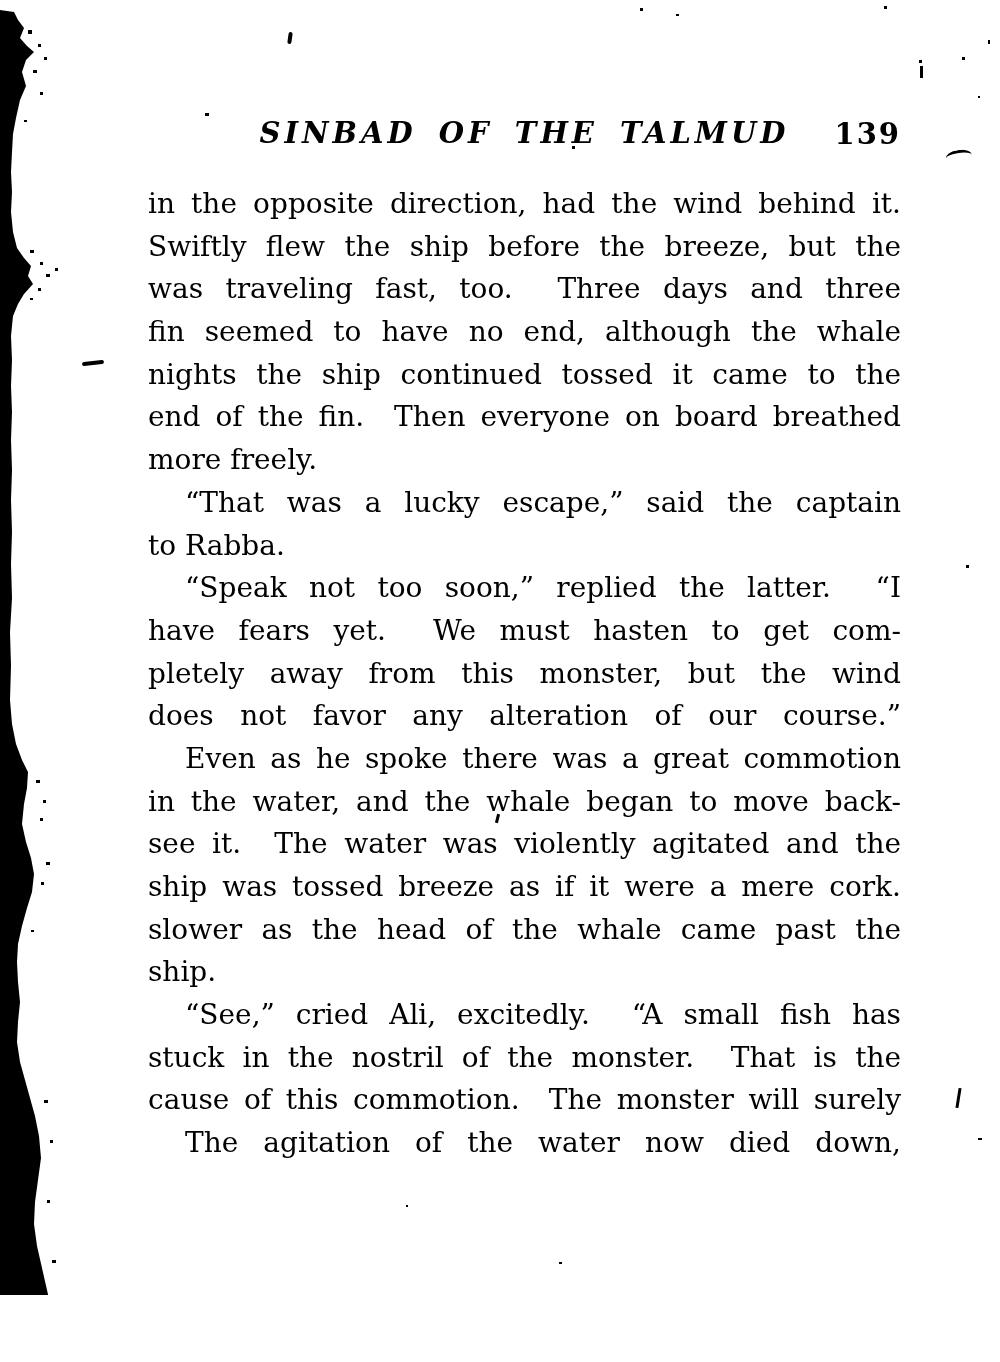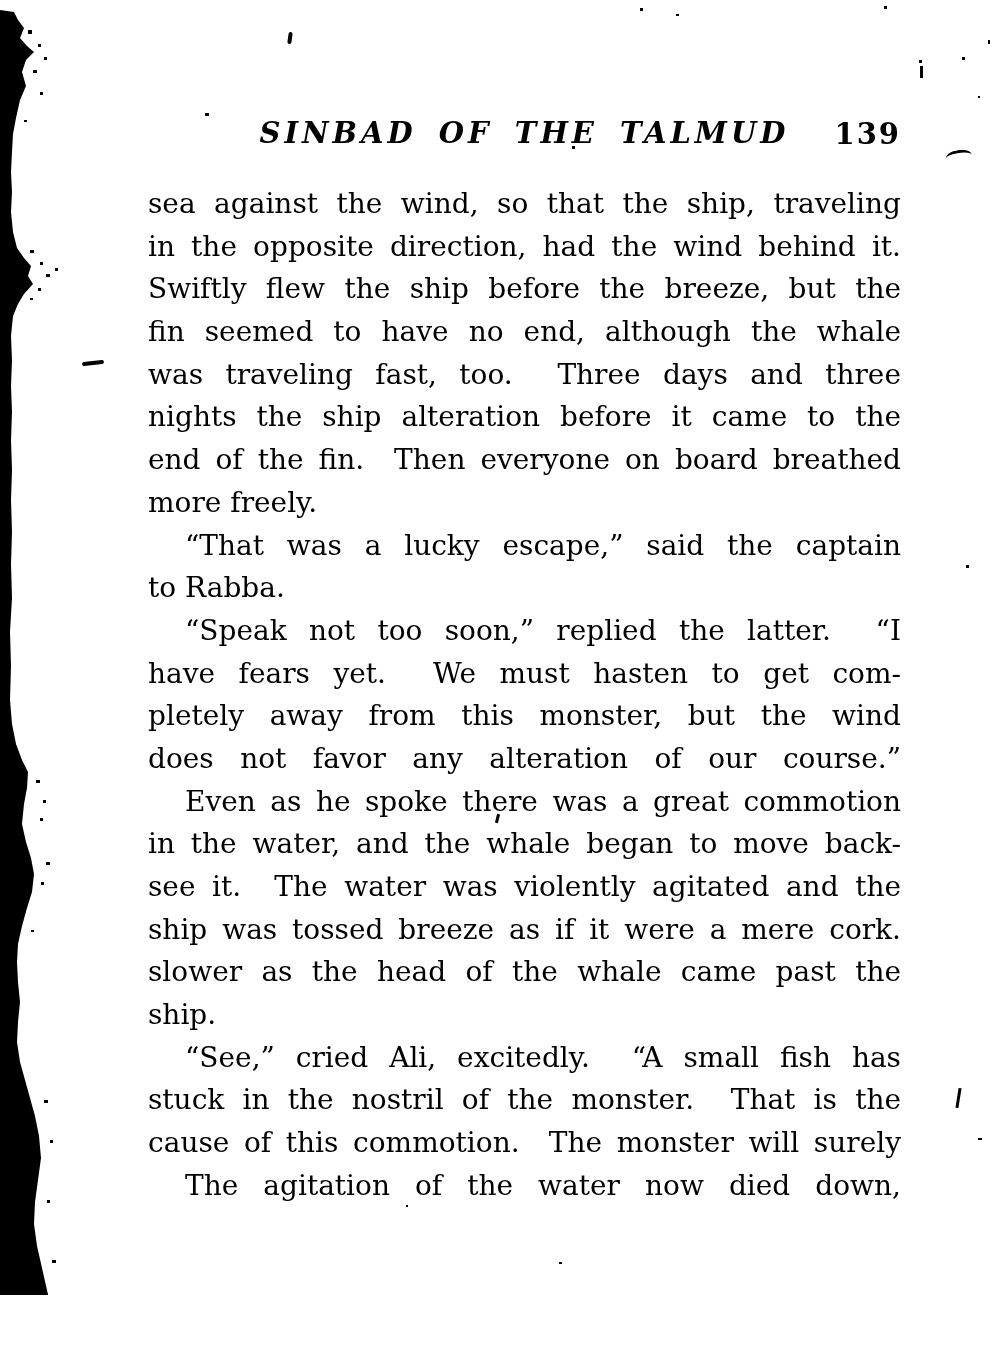--- a/index.html
+++ b/index.html
@@ -118,26 +118,25 @@
       <rect x="49" y="1350" width="4" height="3"></rect>
     </g>
   </svg>
 
   <header class="running-head">
     <span class="running-title">SINBAD OF THE TALMUD</span>
     <span class="page-number">139</span>
   </header>
 
   <main class="body-text">
-    <div class="line">sea against the wind, so that the ship, traveling</div>
     <div class="line">in the opposite direction, had the wind behind it.</div>
     <div class="line">Swiftly flew the ship before the breeze, but the</div>
+    <div class="line">was traveling fast, too.&nbsp; Three days and three</div>
     <div class="line">fin seemed to have no end, although the whale</div>
-    <div class="line">was traveling fast, too.&nbsp; Three days and three</div>
-    <div class="line">nights the ship alteration before it came to the</div>
+    <div class="line">nights the ship continued tossed it came to the</div>
     <div class="line">end of the fin.&nbsp; Then everyone on board breathed</div>
     <div class="line nojust">more freely.</div>
     <div class="line indent">“That was a lucky escape,” said the captain</div>
     <div class="line nojust">to Rabba.</div>
     <div class="line indent">“Speak not too soon,” replied the latter.&nbsp; “I</div>
     <div class="line">have fears yet.&nbsp; We must hasten to get com-</div>
     <div class="line">pletely away from this monster, but the wind</div>
     <div class="line">does not favor any alteration of our course.”</div>
     <div class="line indent">Even as he spoke there was a great commotion</div>
     <div class="line">in the water, and the whale began to move back-</div>

